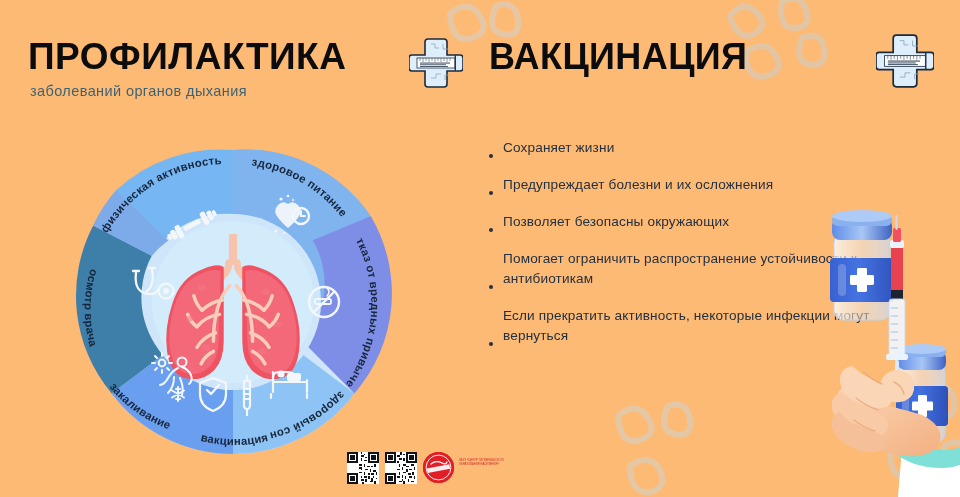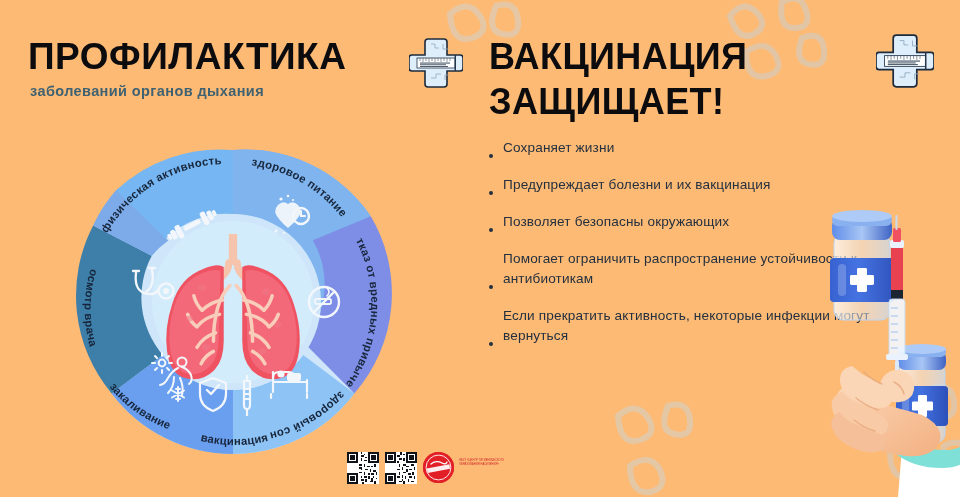--- a/index.html
+++ b/index.html
@@ -27,21 +27,21 @@
 
   
   .title-left {
     position: absolute; left: 28px; top: 36px;
     font-size: 37px; font-weight: 700;
     letter-spacing: 0.5px;
     color: #0c0c0f;
   }
   .subtitle-left {
     position: absolute; left: 30px; top: 83px;
-    font-size: 14.5px; font-weight: 700;
+    font-size: 14.5px; font-weight: 400;
     color: #3f6272;
     letter-spacing: 0.4px;
   }
   .title-right {
     position: absolute; left: 489px; top: 34px;
     font-size: 36px; font-weight: 700;
     line-height: 45px;
     letter-spacing: 0.4px;
     color: #0c0c0f;
   }
@@ -170,21 +170,20 @@
     <g fill="#23364b">
       <rect x="11" y="26.6" width="30" height="0.9"></rect>
       <rect x="11" y="28.4" width="26" height="0.8"></rect>
       <rect x="11" y="30.0" width="28" height="0.8"></rect>
     </g>
     <rect x="45.6" y="19" width="1.4" height="16" fill="#23364b"></rect>
   </svg>
 
   <div class="title-right">
     <span>ВАКЦИНАЦИЯ</span>
-    <span class="l2">ЗАЩИЩАЕТ!</span>
   </div>
 
   <svg class="cross-logo c2" width="58" height="58" viewBox="0 0 54 54">
     <path d="M19 3 h16 a3 3 0 0 1 3 3 v13 h13 a3 3 0 0 1 3 3 v10 a3 3 0 0 1 -3 3 h-13 v13 a3 3 0 0 1 -3 3 h-16 a3 3 0 0 1 -3 -3 v-13 h-13 a3 3 0 0 1 -3 -3 v-10 a3 3 0 0 1 3 -3 h13 v-13 a3 3 0 0 1 3 -3 z" fill="#dfeefb" stroke="#1b2b3d" stroke-width="1.6"></path>
     <g stroke="#8fa8bf" stroke-width="0.8" fill="none">
       <path d="M22 8 h4 v4 h4"></path>
         <path d="M34 8 v5 h5"></path>
       <path d="M22 42 h5 v-4 h5"></path>
         <path d="M36 44 v-5 h4"></path>
     </g>
@@ -200,21 +199,21 @@
     <rect x="45.6" y="19" width="1.4" height="16" fill="#23364b"></rect>
   </svg>
 
   <div class="bullets">
     <div class="bullet-row">
       <span class="bullet-dot"></span>
       <span class="bullet-text">Сохраняет жизни</span>
     </div>
     <div class="bullet-row">
       <span class="bullet-dot"></span>
-      <span class="bullet-text">Предупреждает болезни и их вакцинация</span>
+      <span class="bullet-text">Предупреждает болезни и их осложнения</span>
     </div>
     <div class="bullet-row">
       <span class="bullet-dot"></span>
       <span class="bullet-text">Позволяет безопасны окружающих</span>
     </div>
     <div class="bullet-row">
       <span class="bullet-dot"></span>
       <span class="bullet-text">Помогает ограничить распространение устойчивости к антибиотикам</span>
     </div>
     <div class="bullet-row">

